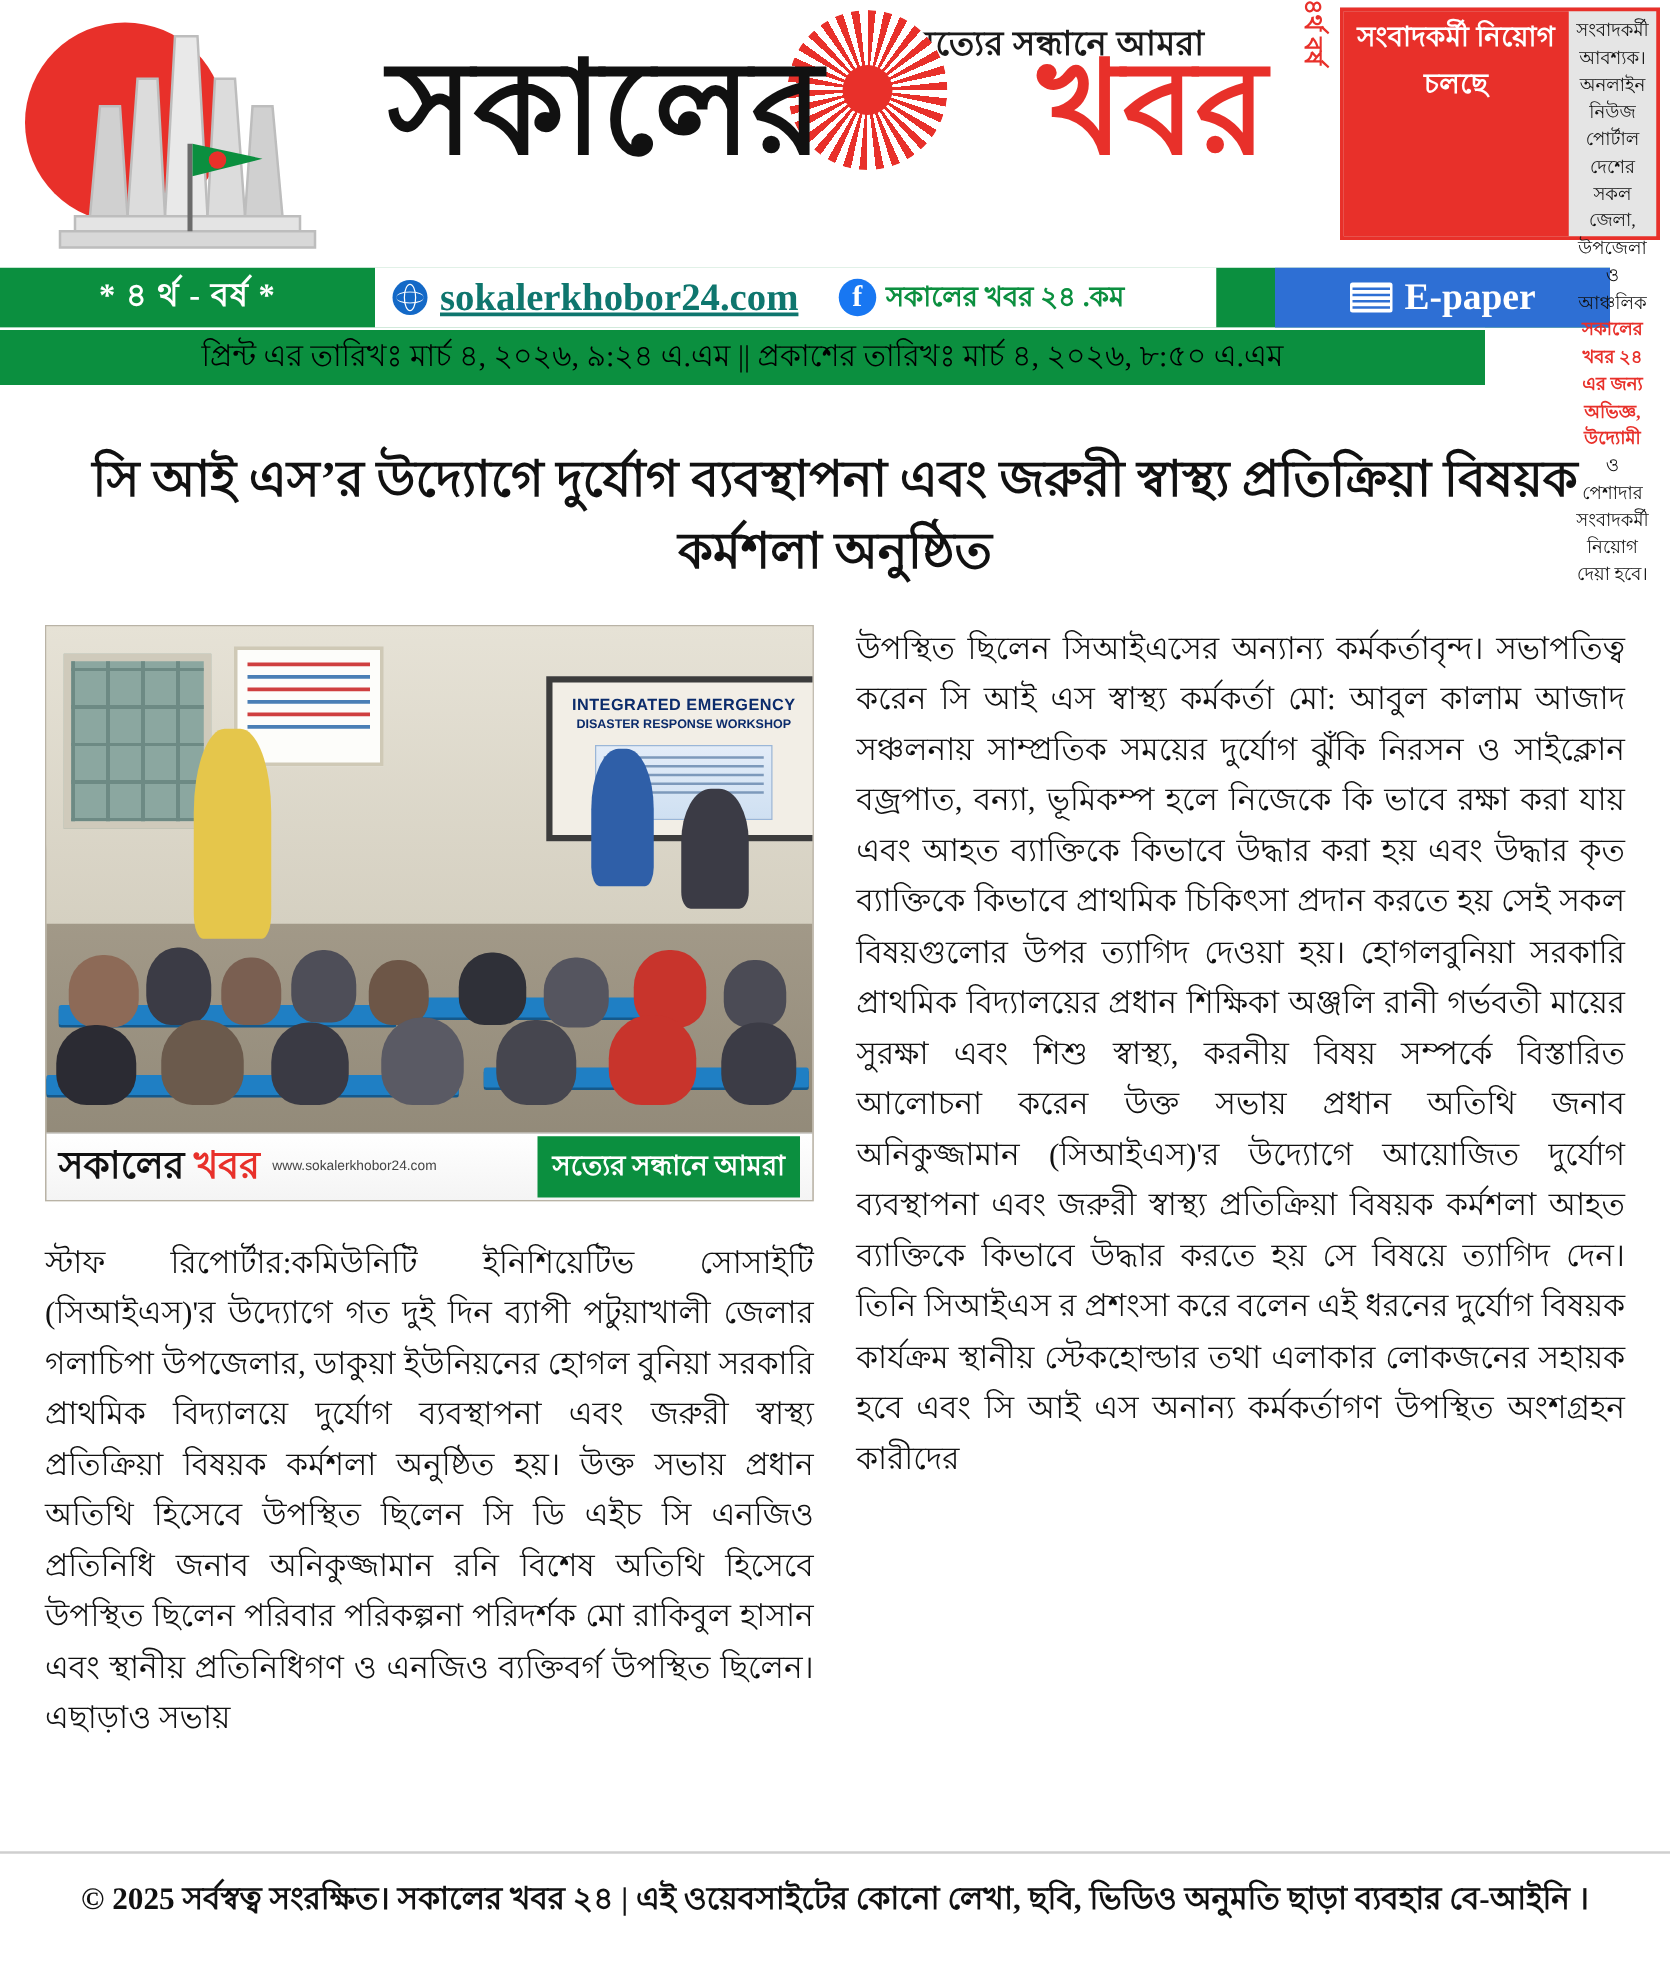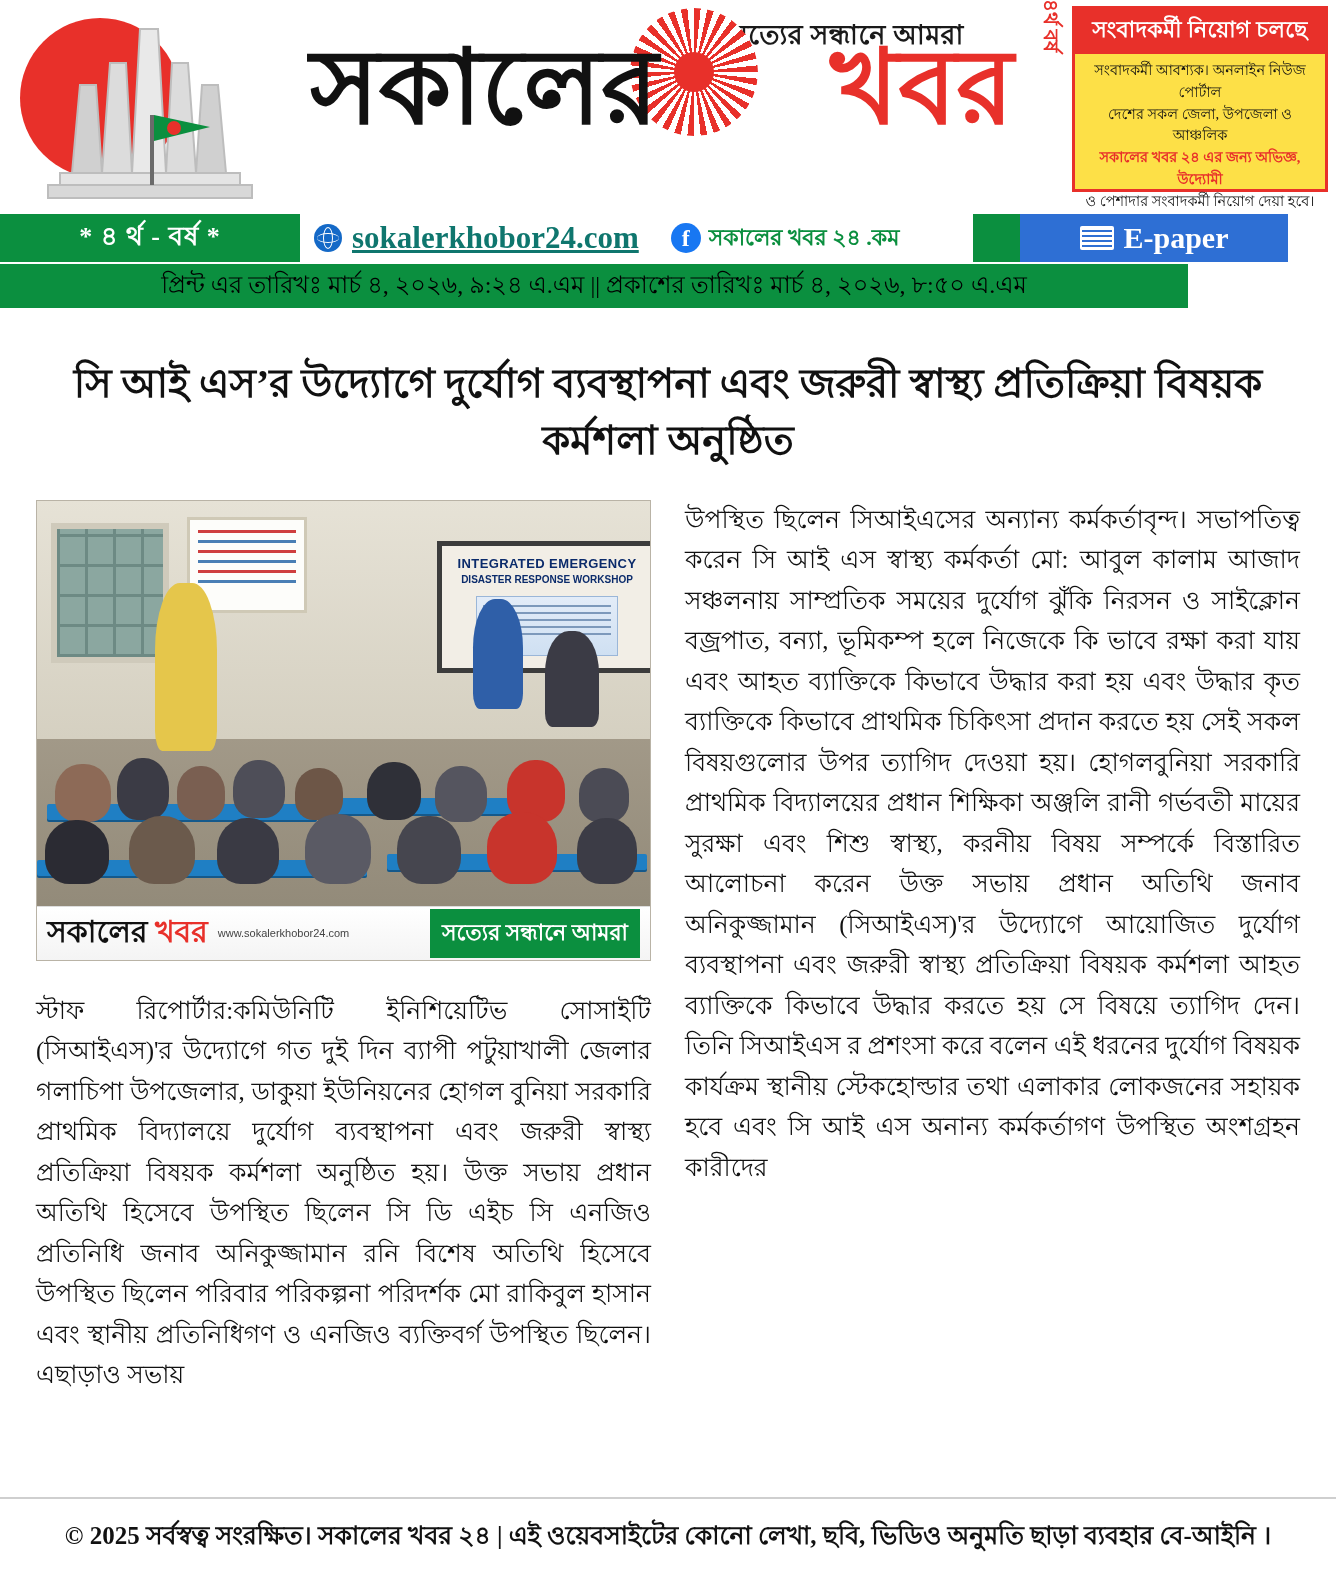--- a/index.html
+++ b/index.html
@@ -101,23 +101,22 @@
     white-space: nowrap;
     font-weight: 700;
   }
   .mast-right {
     width: 268px;
     padding: 6px 8px 4px 4px;
   }
   .hire-box {
     border: 3px solid #e8302a;
     height: 186px;
-    background: #fde047;
-    display: flex;
-    flex-direction: column;
+    background: #e5e5e5;
+    display: flex;
   }
   .hire-head {
     background: #e8302a;
     color: #fff;
     font-family: "Liberation Serif", serif;
     font-size: 22px;
     font-weight: 700;
     text-align: center;
     padding: 3px 2px 5px;
     letter-spacing: .3px;
@@ -340,21 +339,21 @@
     line-height: 1.62;
     text-align: justify;
     color: #111;
     margin-top: 30px;
   }
   .col-right .body-text { margin-top: 0; }
 
   
   .footer {
     position: absolute;
-    left: 0; bottom: 0;
+    left: 0; bottom: 16px;
     width: 1336px;
     border-top: 2px solid #cfcfcf;
     padding: 18px 60px 22px;
     text-align: center;
     font-family: "Liberation Serif", serif;
     font-size: 25px;
     font-weight: 700;
     line-height: 1.55;
     color: #111;
     background: #fff;

